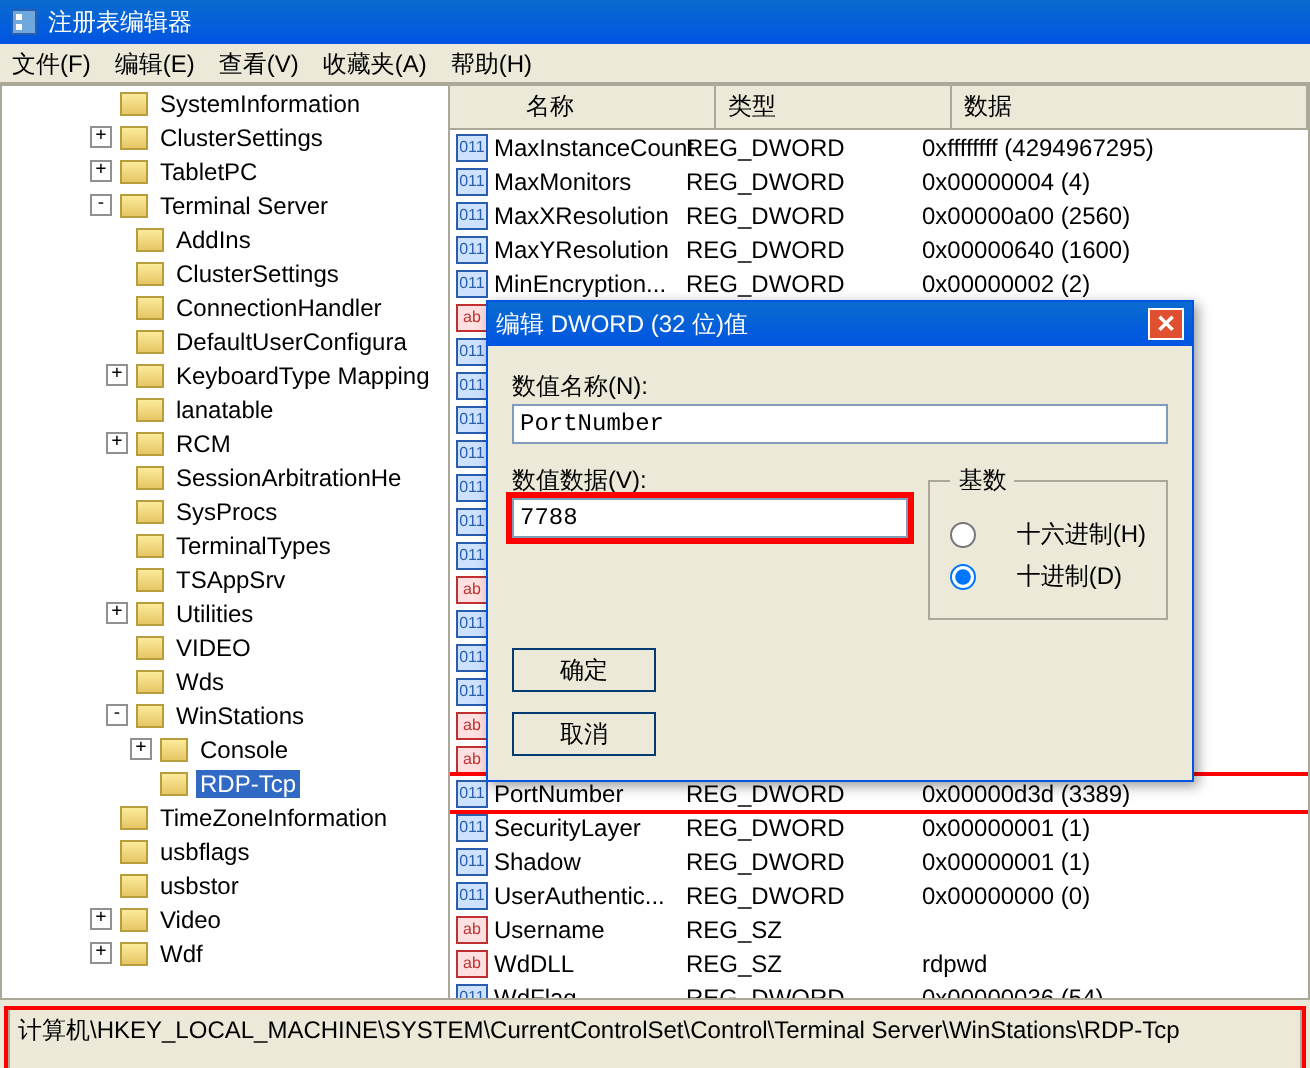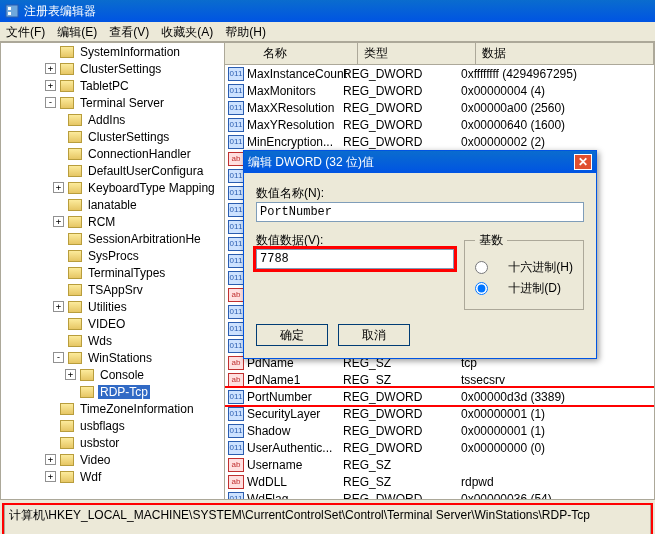--- a/index.html
+++ b/index.html
@@ -38,21 +38,21 @@
 .dialog .close { width: 18px; height: 16px; background: #e05030; color:#fff; border: 1px solid #fff; display:flex;align-items:center;justify-content:center; font-weight:bold;}
 .dialog .body { padding: 12px; }
 .dialog .fld { margin-bottom: 10px; }
 .dialog input[type=text] { width: 100%; height: 20px; border: 1px solid #7f9db9; padding: 0 3px; font-family:"Courier New",monospace;}
 .dialog .row2 { display: flex; gap: 10px; }
 .dialog .vcol { flex:1; }
 .dialog .valbox { outline: 3px solid #ff0000; padding: 0px; }
 fieldset { border: 1px solid #aca899; padding: 6px 10px 8px; }
 fieldset legend { padding: 0 4px; }
 .radio { display:flex; align-items:center; gap:20px; margin: 4px 0;}
-.btns { display: flex; justify-content: flex-start; gap: 10px; margin-top: 14px; }
+.btns { display: flex; justify-content: flex-start; gap: 10px; margin-top: 14px; flex-direction: column; }
 .btns button { width: 72px; height: 22px; background: #ece9d8; border: 1px solid #003c74; }
 </style>
 </head>
 <body>
 
 <div class="titlebar">
   <span class="icon">
     <svg width="14" height="14">
         <rect x="1" y="1" width="12" height="12" fill="#6fa8dc" stroke="#2a5db0"></rect>
         <rect x="3" y="3" width="3" height="3" fill="#fff"></rect>

